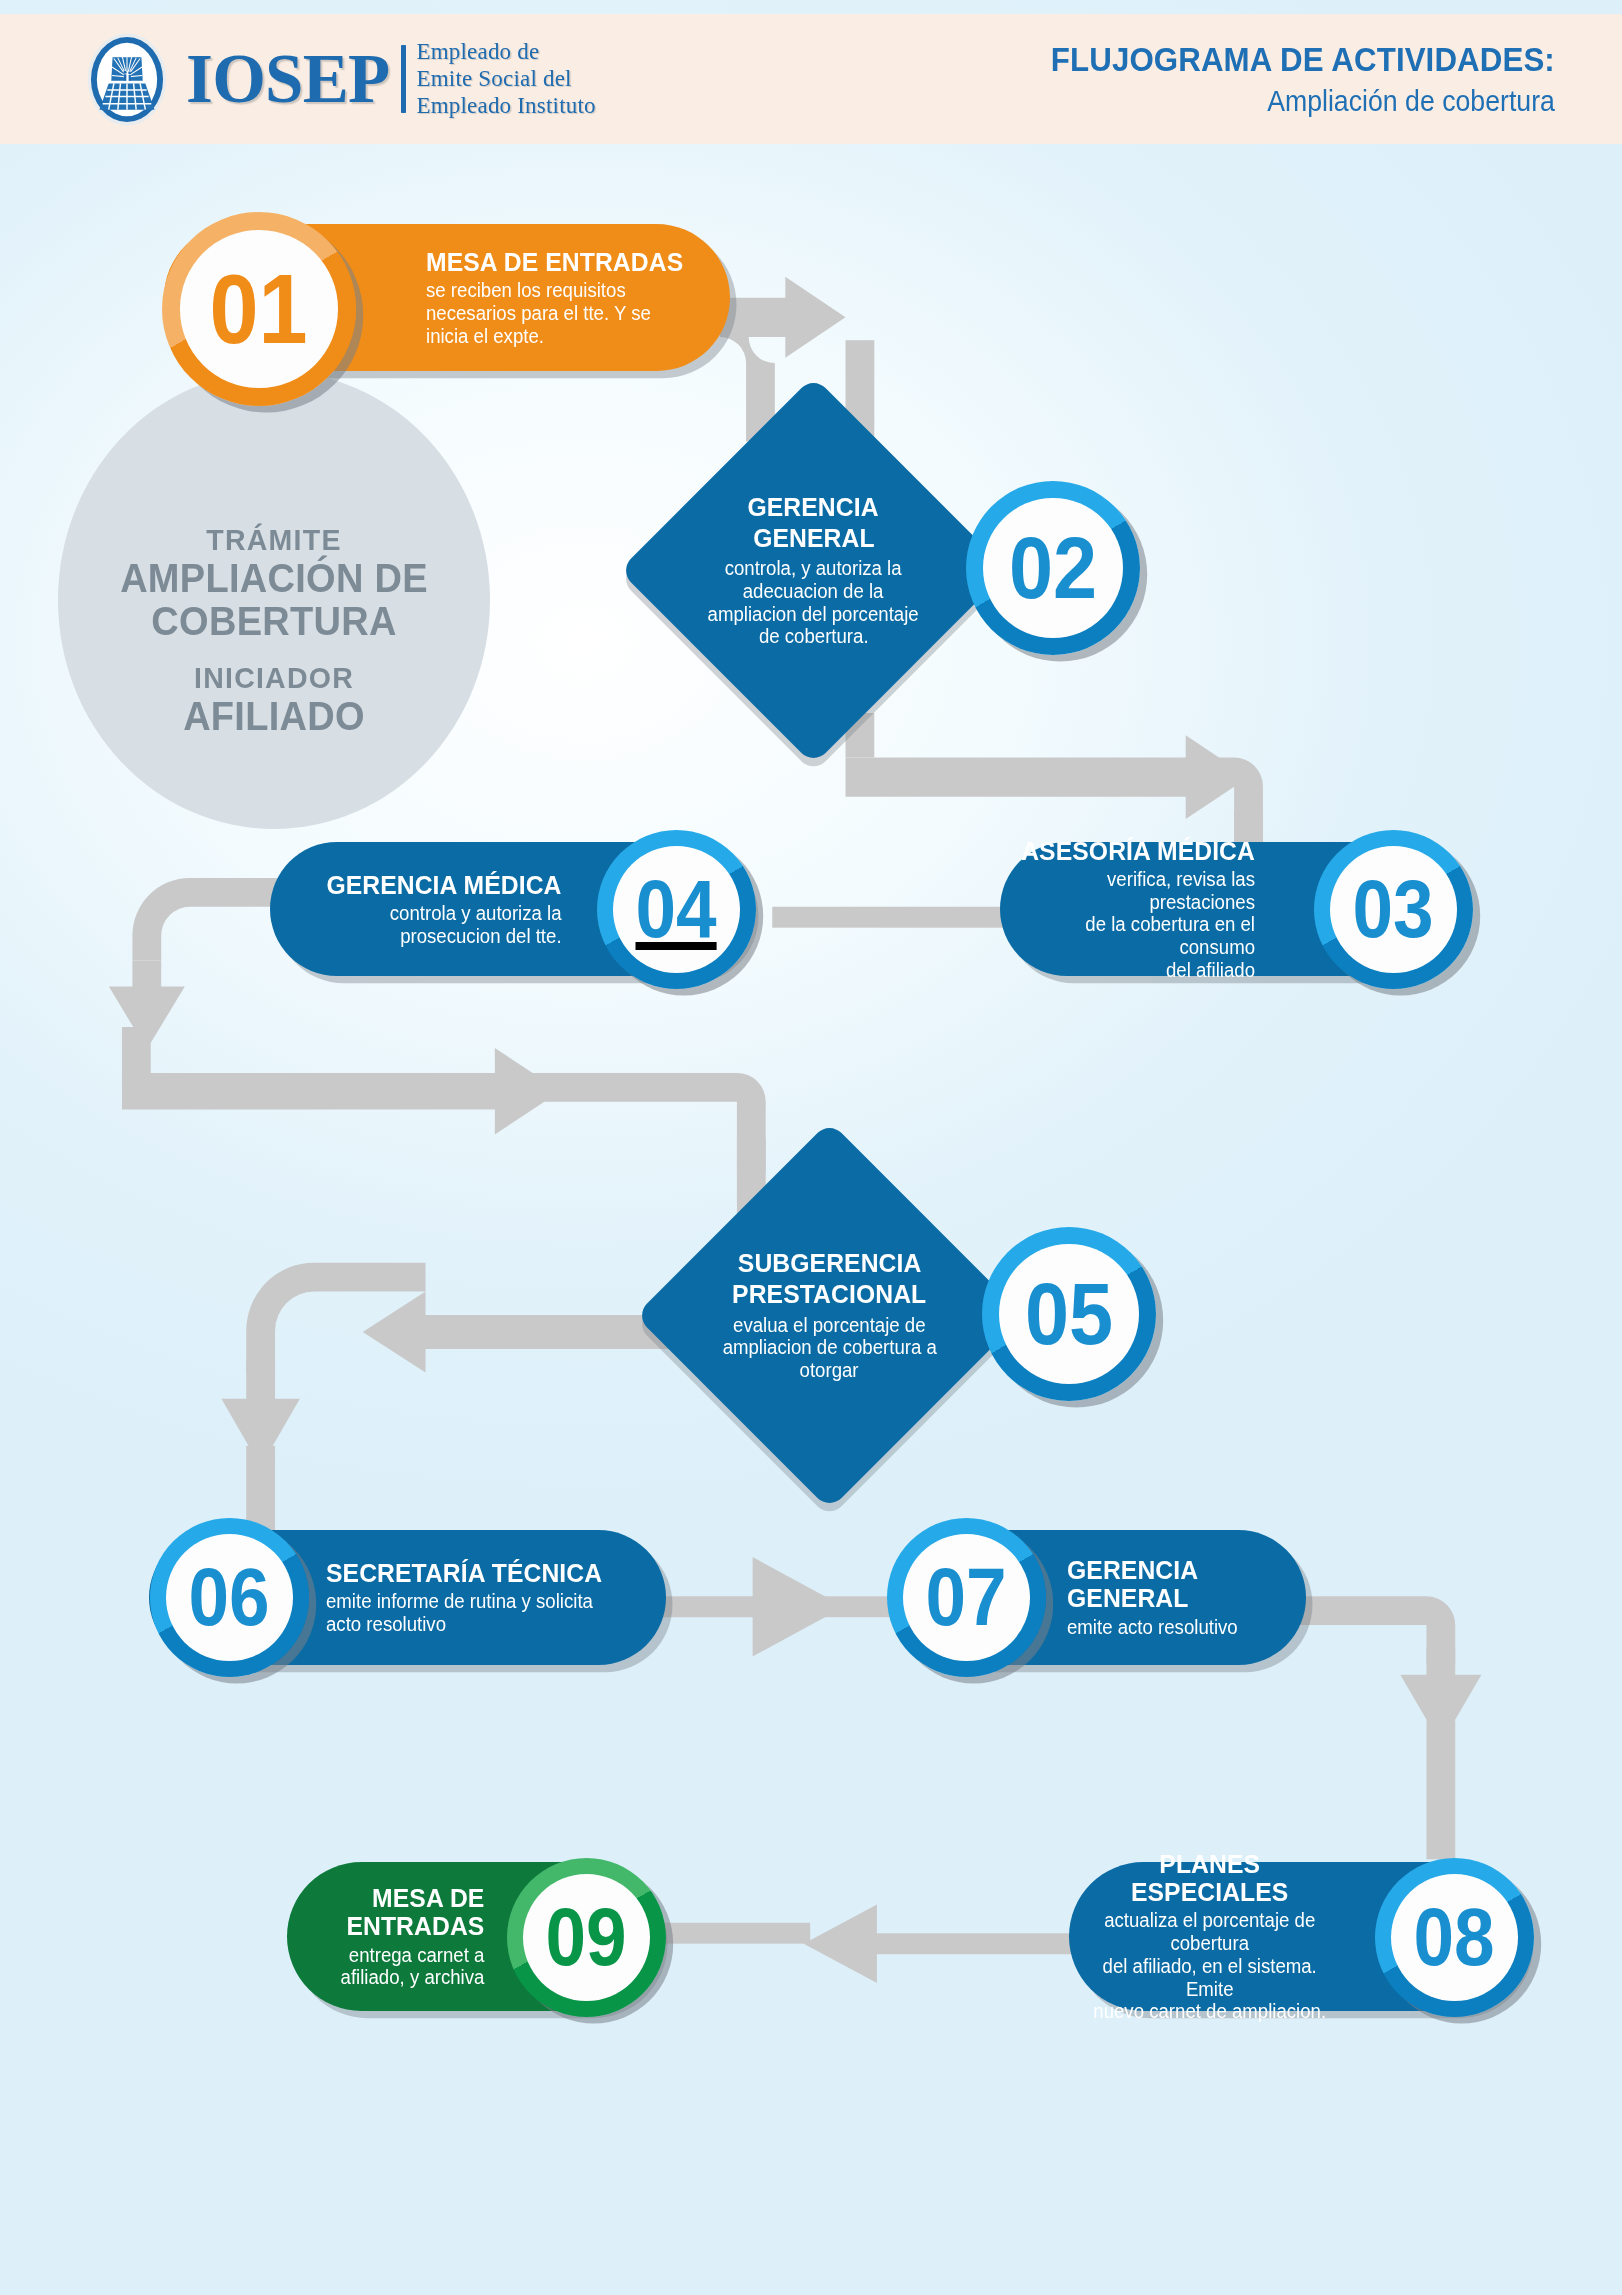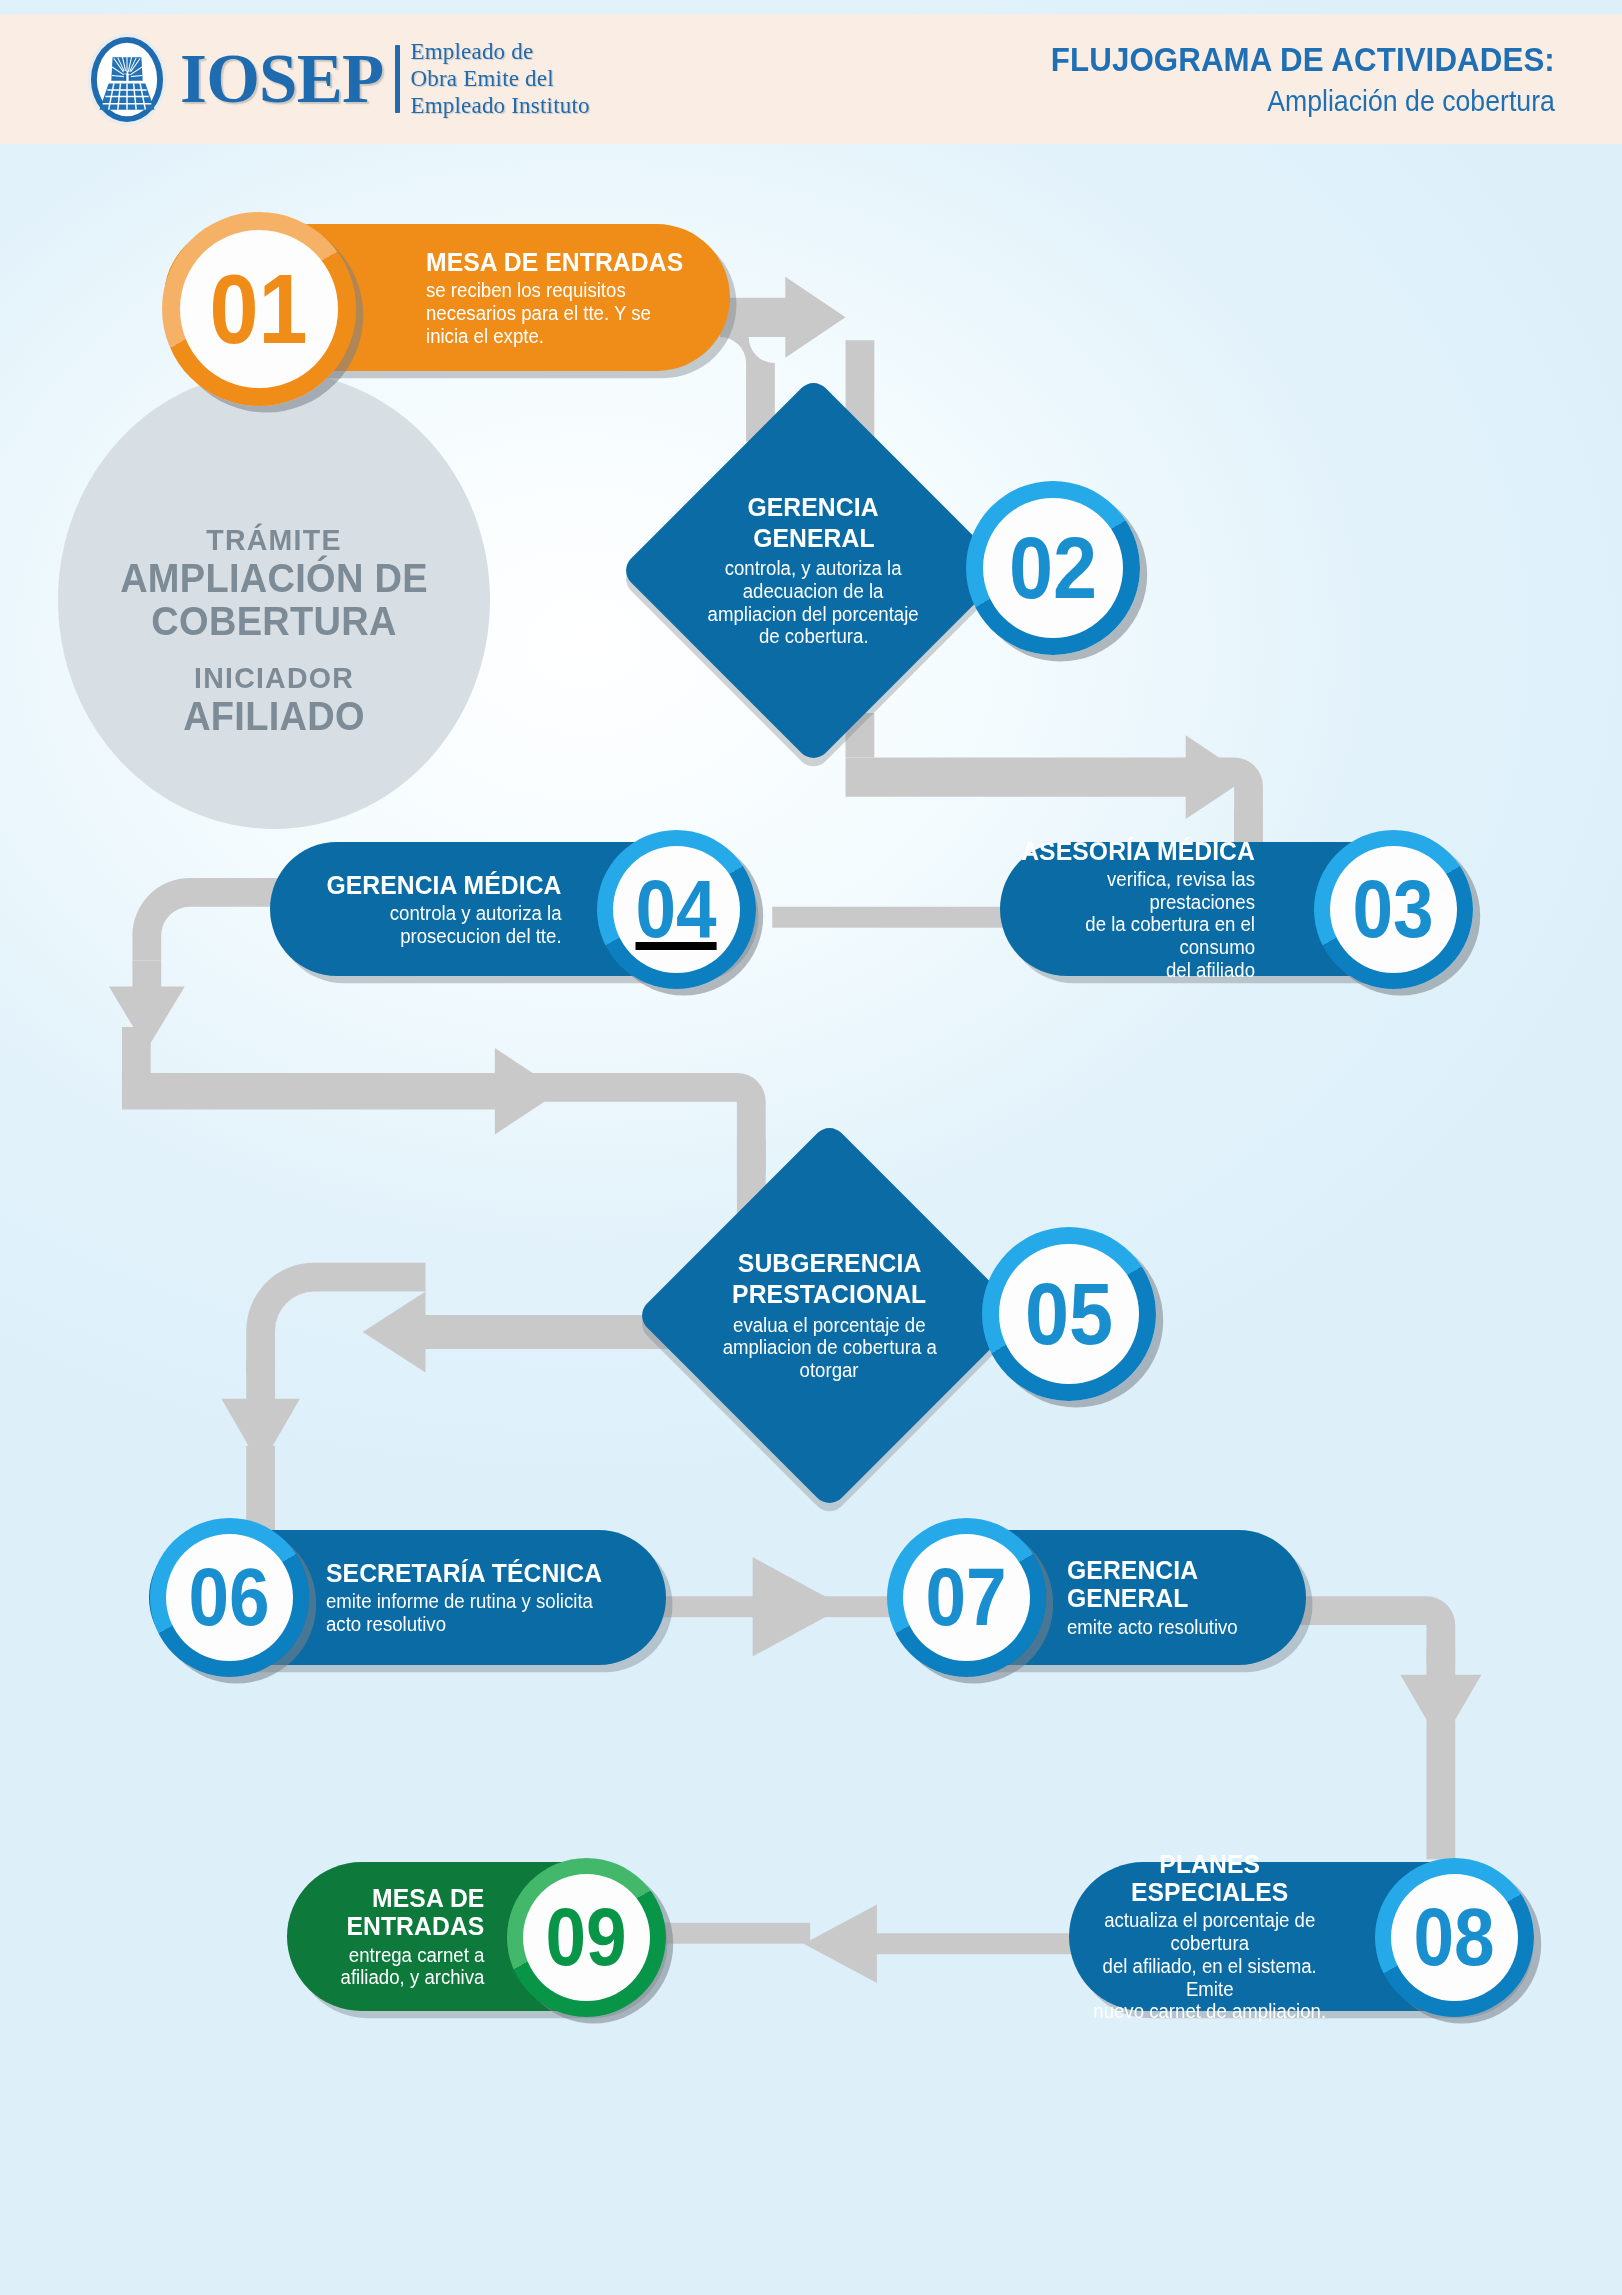--- a/index.html
+++ b/index.html
@@ -41,21 +41,21 @@
     display: flex;
     align-items: center;
     margin-left: 85px;
   }
   #brand-emblem {
     width: 84px; height: 97px;
     flex: none;
     position: relative;
   }
   #brand-wordmark {
-    margin-left: 11px;
+    margin-left: 17px;
     display: flex;
     align-items: center;
   }
   #iosep-text {
     font-family: "Liberation Serif", serif;
     font-weight: bold;
     font-size: 69px;
     color: #1e6bb0;
     letter-spacing: -0.7px;
     line-height: 0.92;
@@ -284,21 +284,21 @@
             </g>
           </g>
         </svg>
       </div>
 
       <div id="brand-wordmark">
         <div id="iosep-text">IOSEP</div>
         <div id="brand-rule"></div>
         <div id="brand-sub">
           <span>Empleado de</span>
-          <span>Obra Emite del</span>
+          <span>Emite Social del</span>
           <span>Empleado Instituto</span>
         </div>
       </div>
     </div>
 
     <div id="header-title">
       <div id="doc-title">FLUJOGRAMA DE ACTIVIDADES:</div>
       <div id="doc-subtitle">Ampliación de cobertura</div>
     </div>
   </div>

